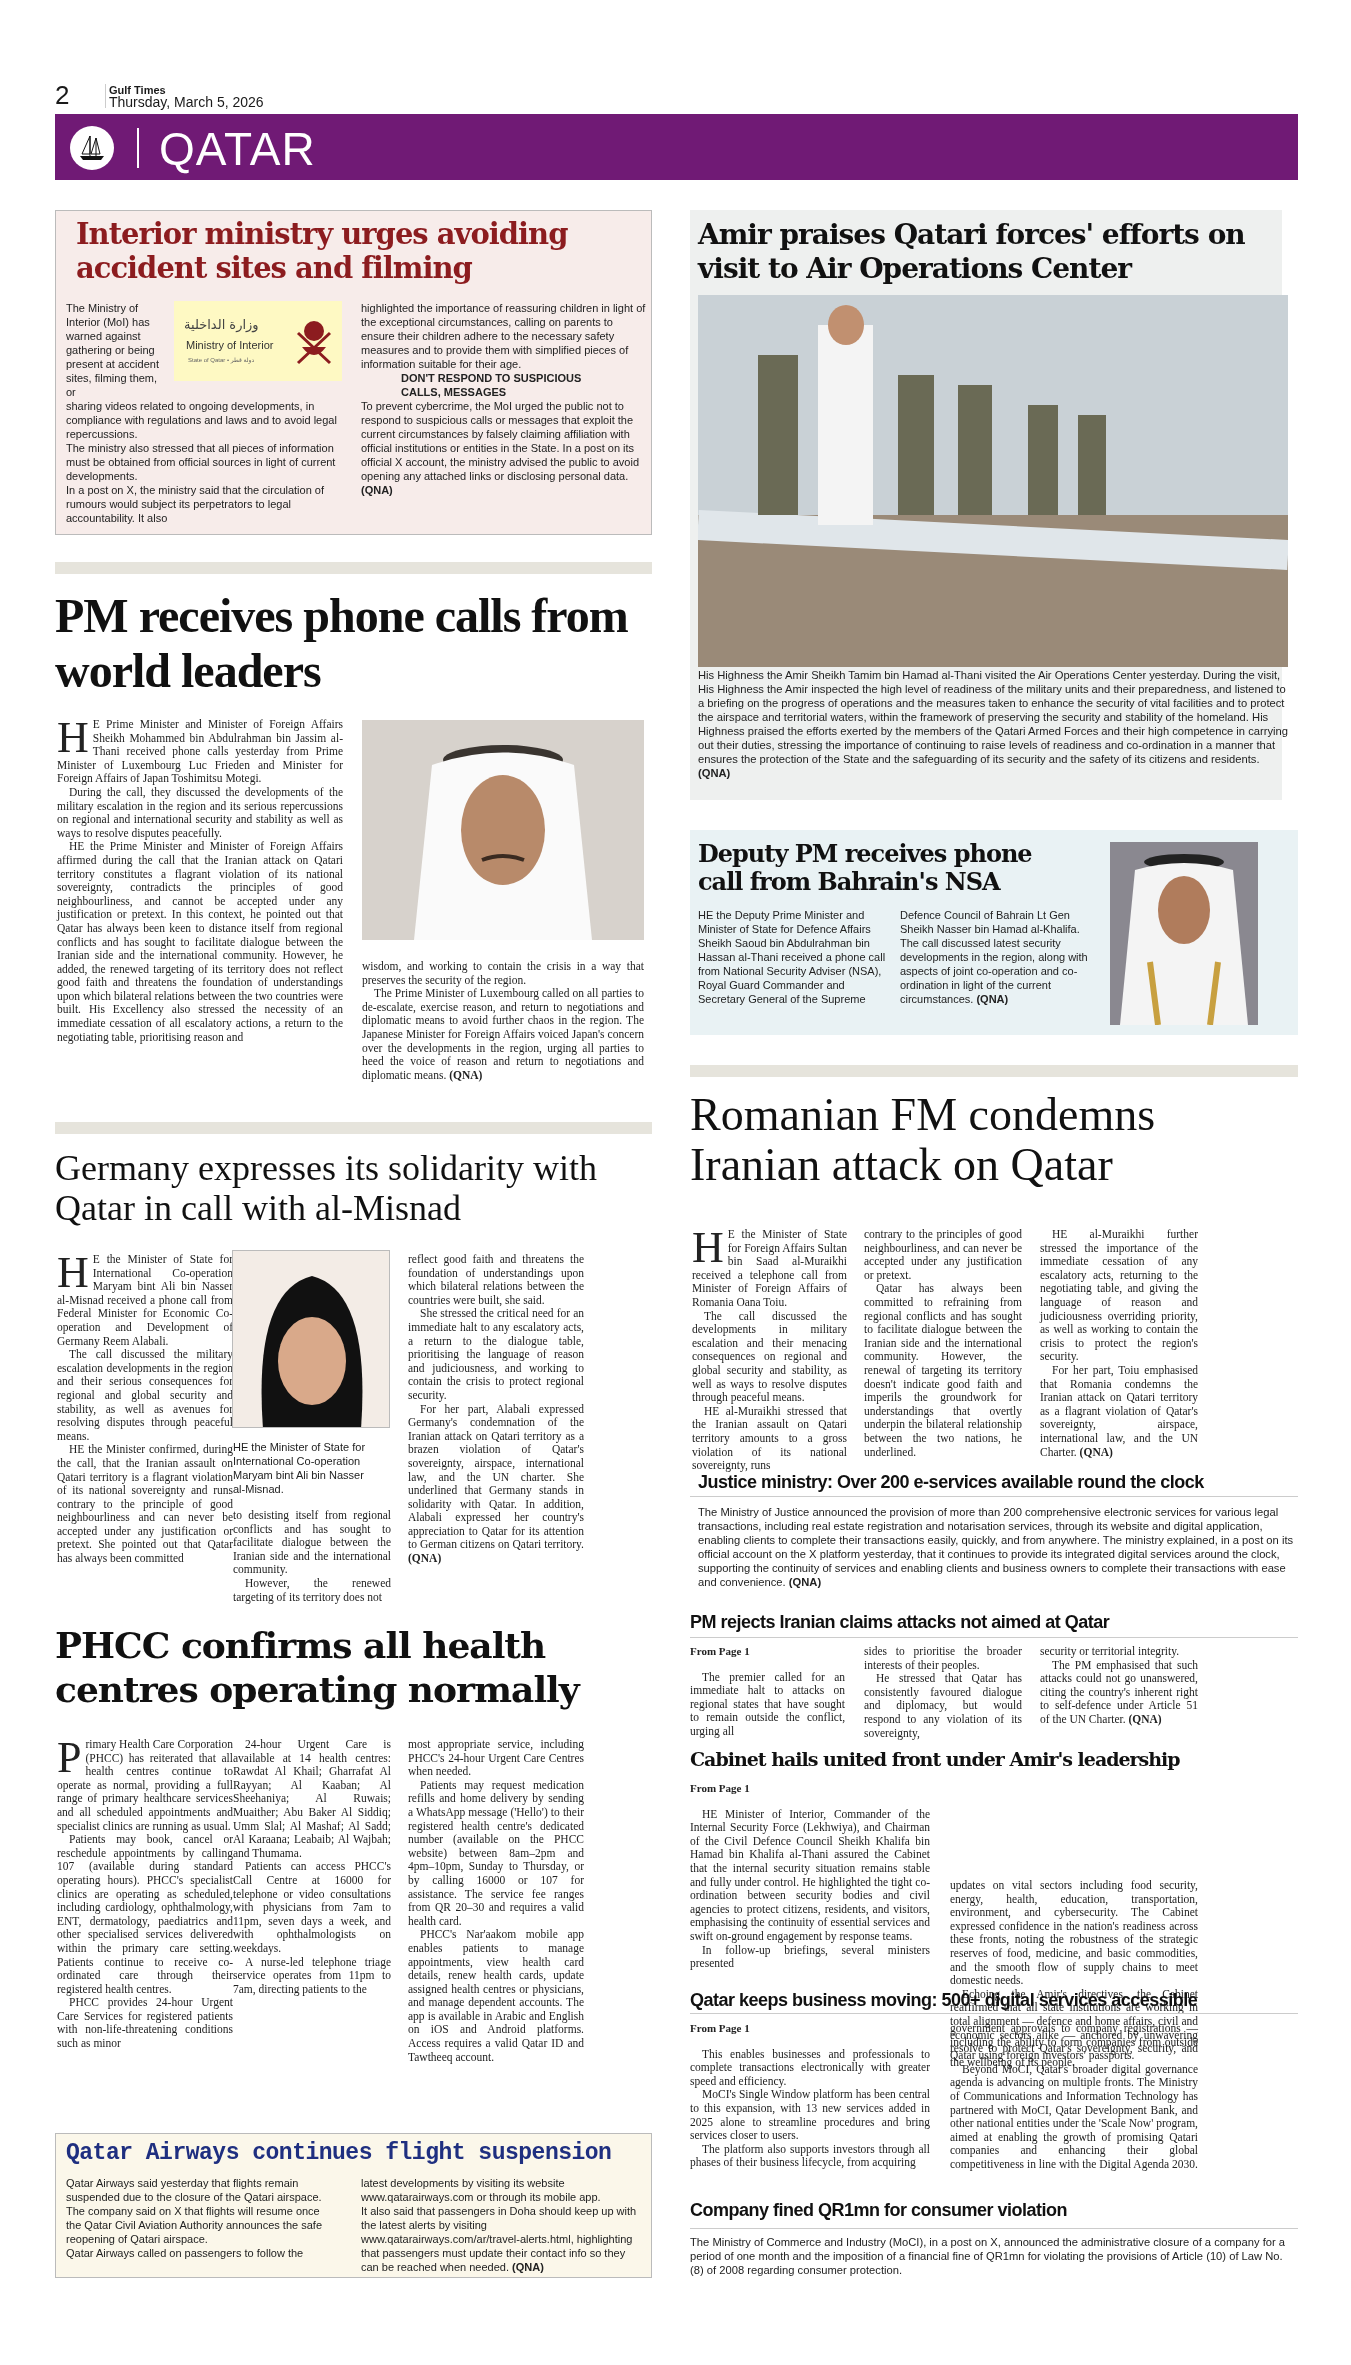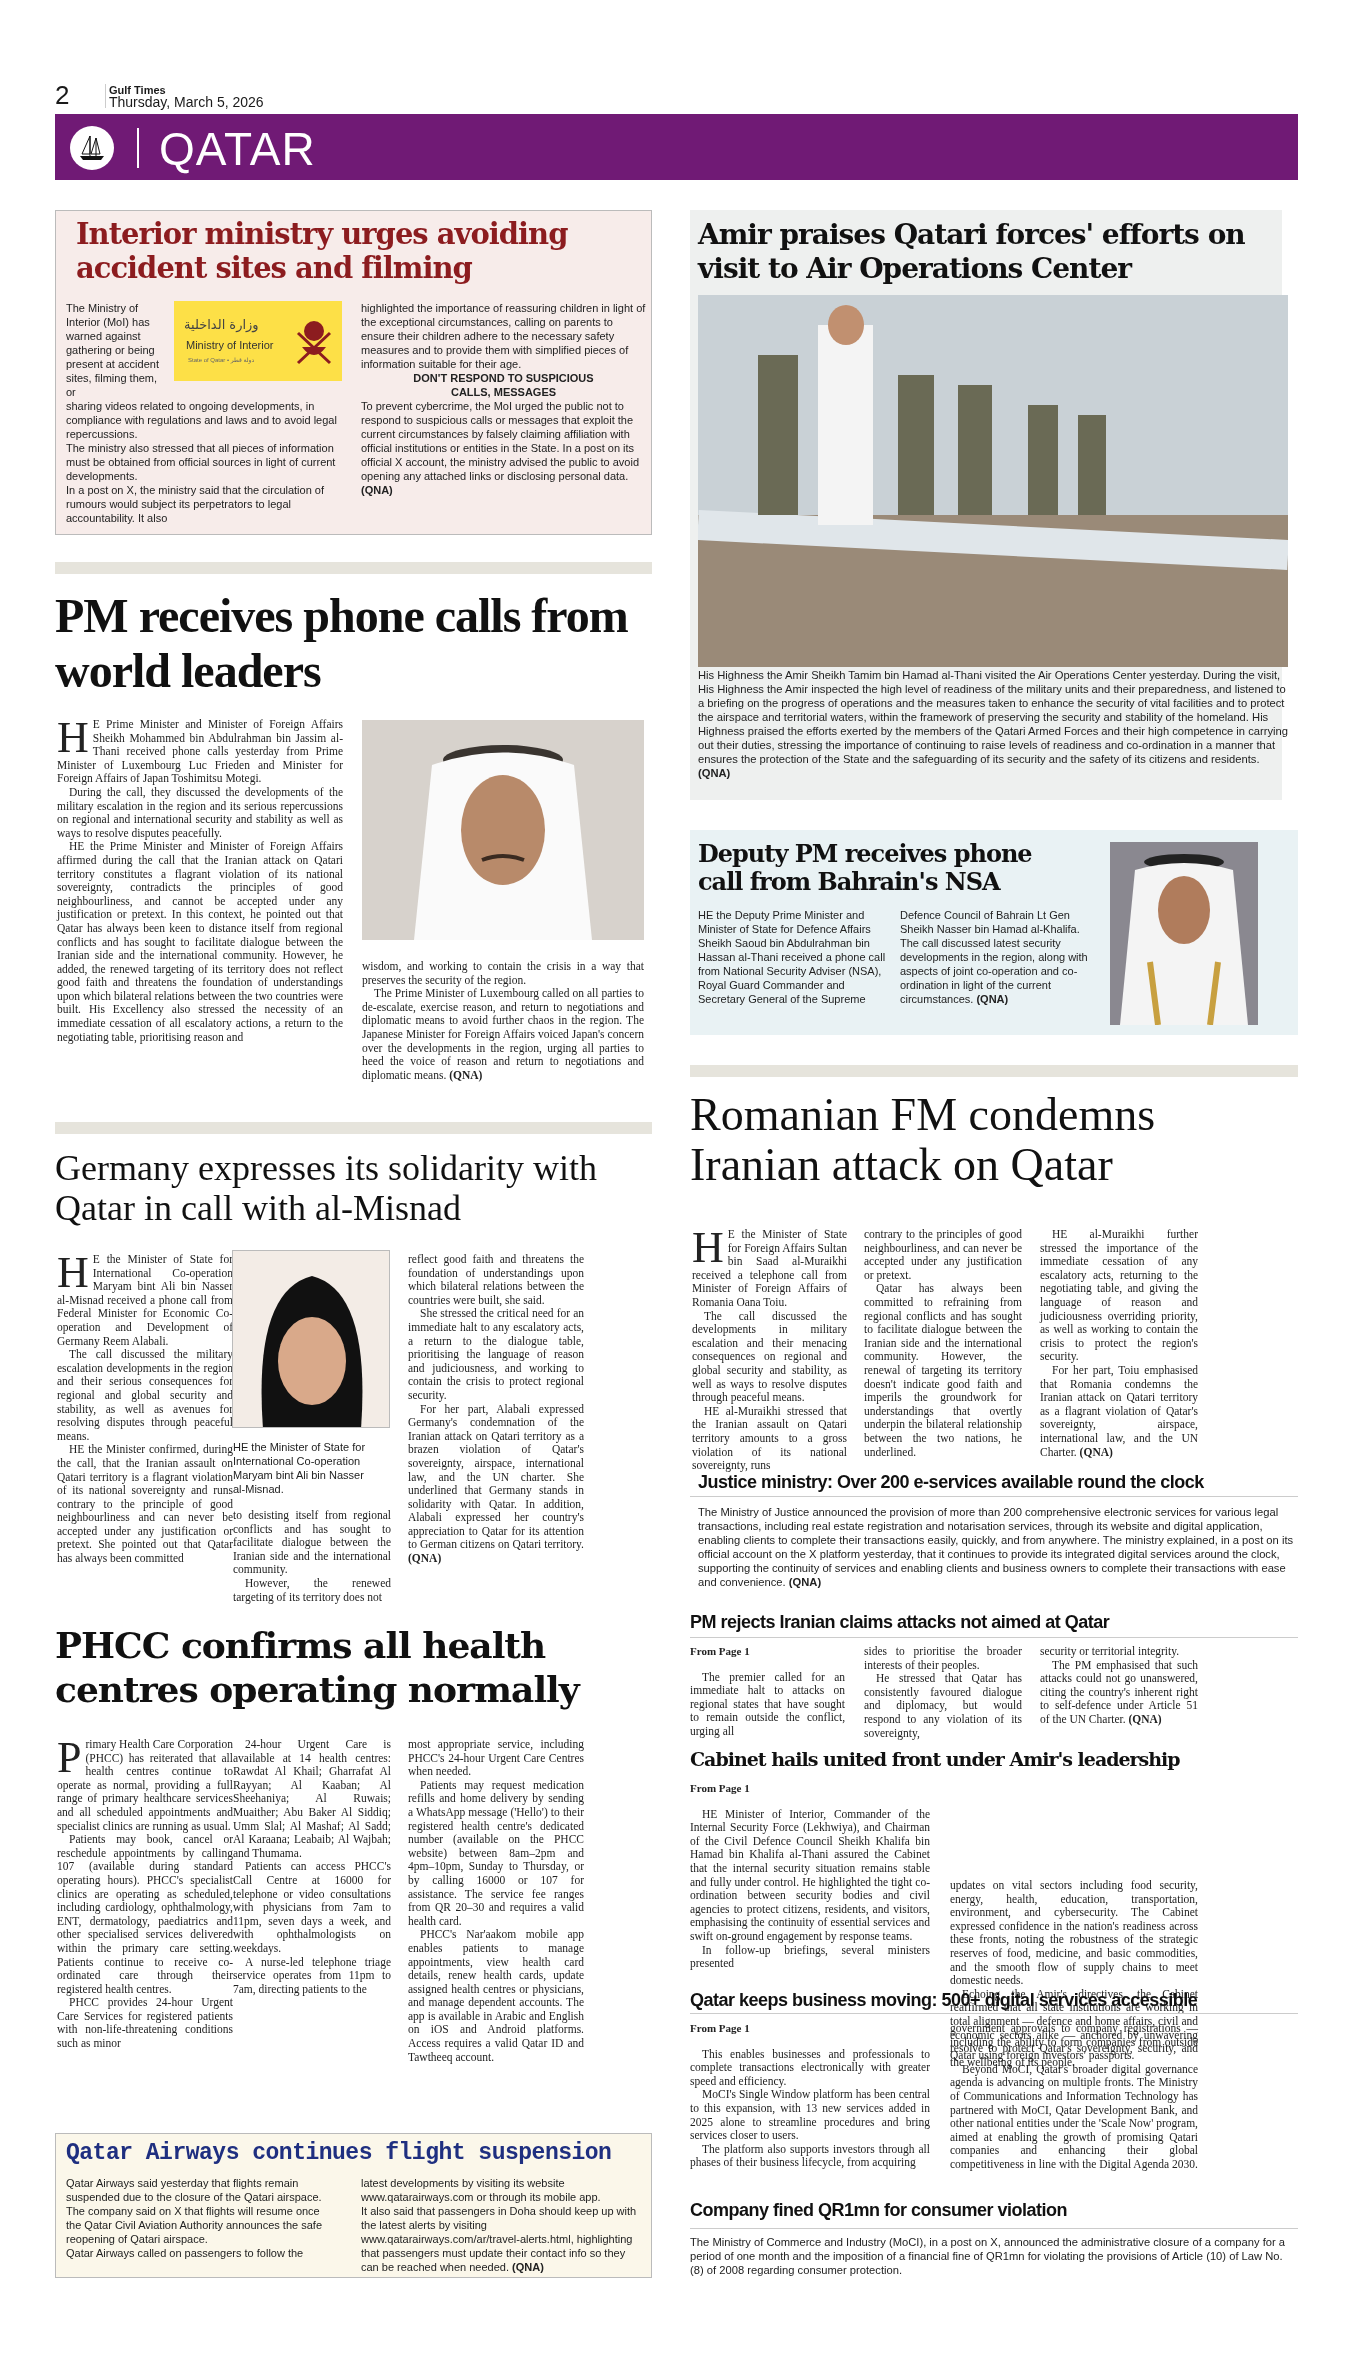--- a/index.html
+++ b/index.html
@@ -22,21 +22,21 @@
 .txt-serif{font-family:"Liberation Serif",serif;font-size:11.5px;line-height:13.6px;text-align:justify;color:#222}
 .txt-serif p{text-indent:12px}
 .txt-serif p.first{text-indent:0}
 .drop{float:left;font-size:44px;line-height:36px;margin-right:4px;margin-top:2px;font-family:"Liberation Serif",serif}
 .col{position:absolute}
 .rule{position:absolute;height:12px;background:#e6e4dc}
 .hr{position:absolute;height:1px;background:#ccc}
 .sub-h{font-family:"Liberation Sans",sans-serif;font-weight:bold;color:#111;letter-spacing:-0.5px}
 .photo{position:absolute;overflow:hidden}
 .bold{font-weight:bold}
-.ctr{text-align:center}
+.ctr{text-align:left}
 .fromp{font-weight:bold;font-size:11px;margin-bottom:12px}
 </style>
 </head>
 <body>
 
 <div class="abs pagenum">2</div>
 <div class="abs pub">
   <div class="n">Gulf Times</div>
   <div class="d">Thursday, March 5, 2026</div>
 </div>
@@ -47,21 +47,21 @@
         <path d="M20 10 L20 30 M26 12 L26 30" stroke="#111" stroke-width="1"></path>
         <path d="M20 10 L12 28 L20 28 Z M26 12 L21 28 L30 28 Z" fill="none" stroke="#111" stroke-width="1"></path>
       </svg>
   </div>
   <div class="sep"></div>
   <div class="ttl">QATAR</div>
 </div>
 
 <div class="abs box" style="left:55px;top:210px;width:597px;height:325px;background:#f7ecea">
   <div class="abs h-red" style="left:20px;top:6px;width:580px;font-size:29px;line-height:34px">Interior ministry urges avoiding accident sites and filming</div>
-  <div class="abs" style="left:118px;top:90px;width:168px;height:80px;background:#fde047">
+  <div class="abs" style="left:118px;top:90px;width:168px;height:80px;background:#fef9c3">
     <div class="abs" style="left:10px;top:16px;font-size:13px;color:#444;font-family:'DejaVu Sans',sans-serif">وزارة الداخلية</div>
     <div class="abs sans" style="left:12px;top:38px;font-size:11px;color:#333">Ministry of Interior</div>
     <div class="abs sans" style="left:14px;top:55px;font-size:6px;color:#666">State of Qatar • دولة قطر</div>
     <svg class="abs" style="left:118px;top:12px" width="44" height="58" viewBox="0 0 44 58">
         <circle cx="22" cy="18" r="10" fill="#8c1c1f"></circle>
         <path d="M6 50 L38 20 M38 50 L6 20" stroke="#8c1c1f" stroke-width="3"></path>
         <path d="M10 34 Q22 50 34 34" fill="#8c1c1f"></path>
       </svg>
   </div>
   <div class="abs txt-sans" style="left:10px;top:90px;width:100px">The Ministry of Interior (MoI) has warned against gathering or being present at accident sites, filming them, or</div>

